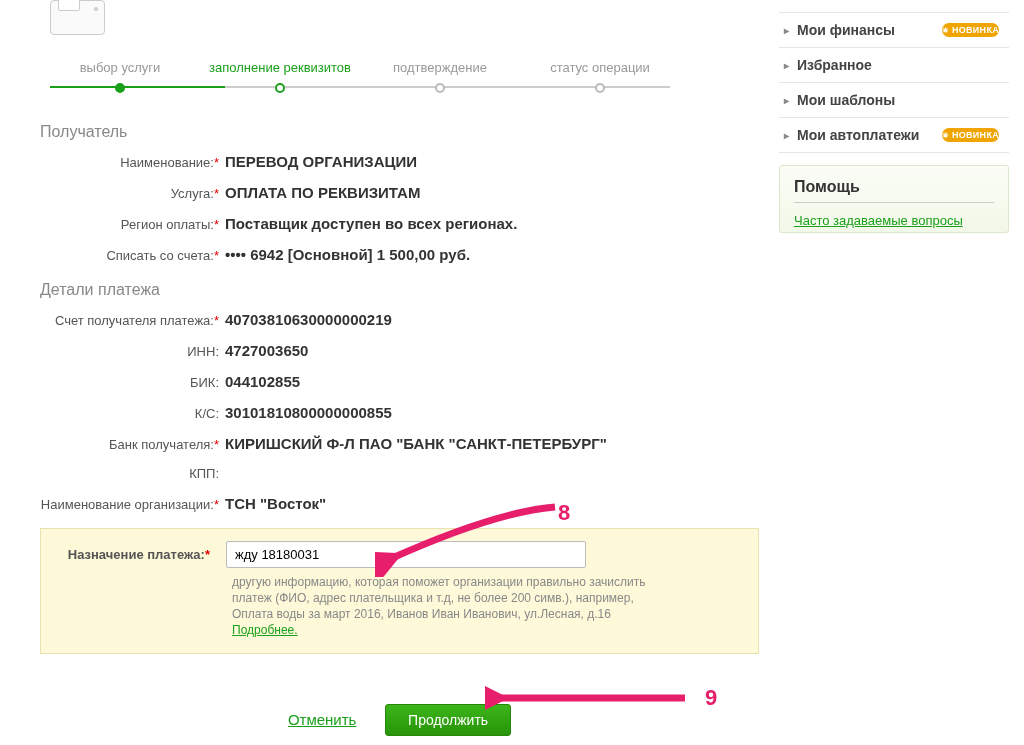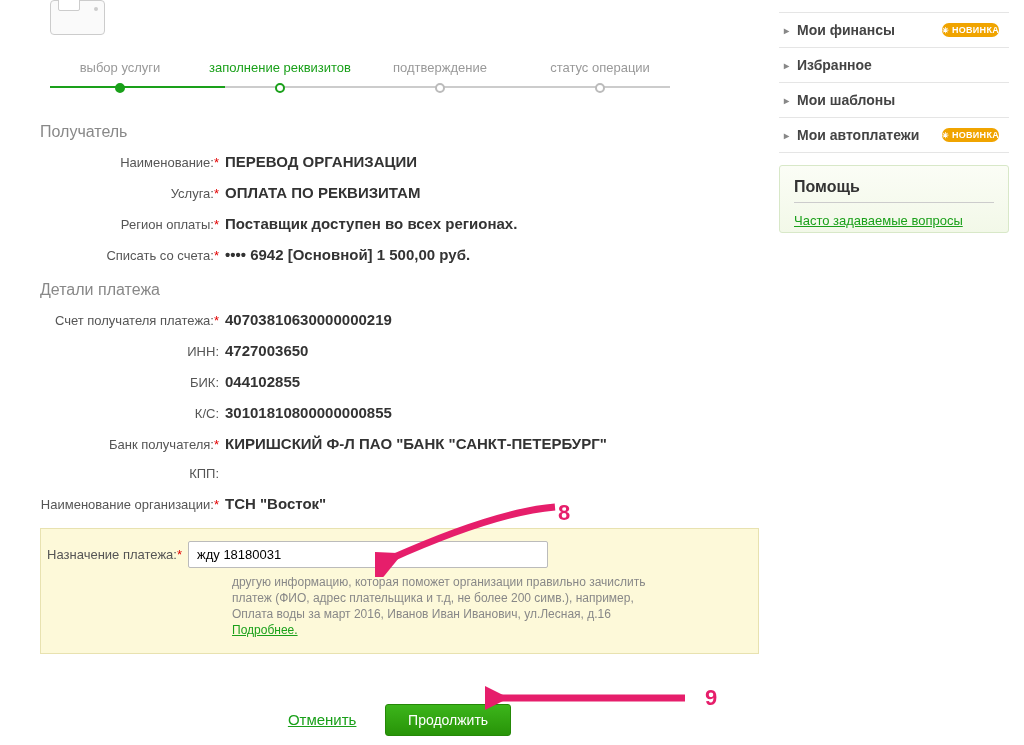--- a/index.html
+++ b/index.html
@@ -120,25 +120,26 @@
   background: #fdf9d9;
   border: 1px solid #e8e2b0;
   padding: 12px 0 14px 0;
   margin-top: 8px;
 }
 .purpose-row {
   display: flex;
   align-items: center;
 }
 .purpose-row .label {
-  width: 147px;
+  width: 185px;
   text-align: right;
   color: #555;
-  padding-right: 6px;
-  font-size: 13px;
+  padding-right: 16px;
+  font-size: 13px;
+  font-weight: bold;
 }
 .purpose-row .label .star { color: #e30000; }
 .purpose-input {
   width: 360px;
   padding: 5px 8px;
   font-size: 13px;
   border: 1px solid #bbb;
   border-radius: 2px;
   background: #fff;
 }

